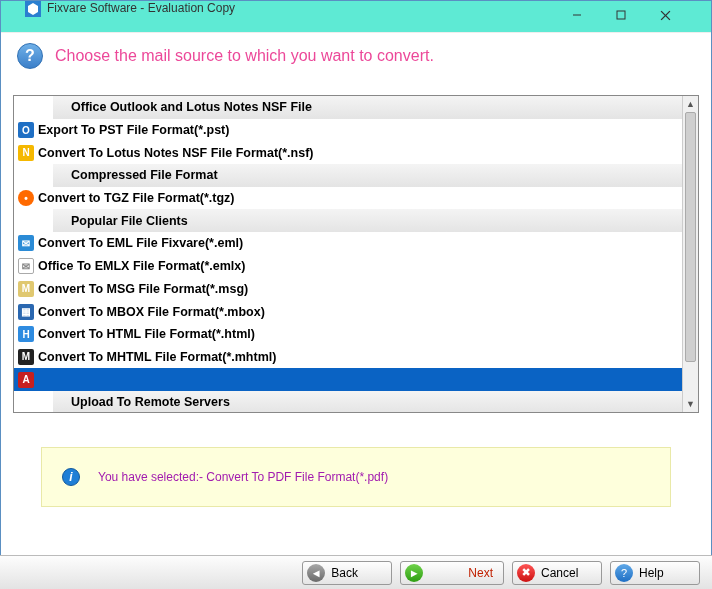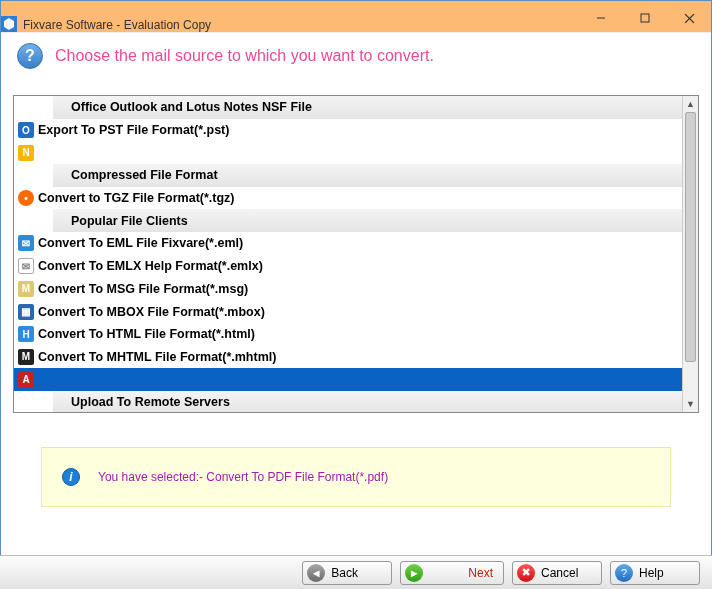--- a/index.html
+++ b/index.html
@@ -1,17 +1,17 @@
 <!DOCTYPE html>
 <html><head>
 <meta charset="utf-8">
 <style>
 * { box-sizing: border-box; margin: 0; padding: 0; }
 body { font-family: "Segoe UI", Tahoma, sans-serif; background: #fff; width: 712px; height: 589px; overflow: hidden; border: 1px solid #5a8fc2; }
-.titlebar { height: 32px; display: flex; align-items: flex-end; padding: 0 0; background: #fdba74; border-bottom: 1px solid #eee; }
+.titlebar { height: 32px; display: flex; align-items: flex-start; padding: 0 24px; background: #5eead4; border-bottom: 1px solid #eee; }
 .titlebar-icon { width: 16px; height: 16px; margin-right: 6px; }
 .titlebar-text { font-size: 12px; color: #333; flex: 1; }
 .winbtn { width: 44px; height: 28px; display: flex; align-items: center; justify-content: center; color: #333; }
 .header { display: flex; align-items: center; padding: 10px 16px 26px 16px; }
 .header-icon { width: 26px; height: 26px; margin-right: 12px; border-radius: 50%; background: linear-gradient(#6fb0e8,#3b7fc9); border: 1px solid #2e6fb3; display: flex; align-items: center; justify-content: center; color: #fff; font-weight: bold; font-size: 16px; }
 .header-text { font-size: 16px; color: #ec4899; }
 .listpanel { margin: 0 12px; border: 1px solid #888; height: 318px; position: relative; background: #fff; }
 .listbody { position: absolute; top:0; left:0; right:16px; bottom:0; overflow: hidden; }
 .scrollbar { position: absolute; right:0; top:0; bottom:0; width:16px; background:#f0f0f0; border-left:1px solid #ccc; }
 .scroll-arrow { height:16px; display:flex; align-items:center; justify-content:center; color:#555; font-size:9px; }
@@ -77,34 +77,35 @@
 
 <div class="listpanel">
   <div class="listbody">
     <div class="row header-row">Office Outlook and Lotus Notes NSF File</div>
     <div class="row item">
         <span class="row-icon ic-outlook">O</span>
         <span>Export To PST File Format(*.pst)</span>
       </div>
     <div class="row item">
         <span class="row-icon ic-nsf">N</span>
+        <span>Convert To Lotus Notes NSF File Format(*.nsf)</span>
       </div>
     <div class="row header-row">Compressed File Format</div>
     <div class="row item">
         <span class="row-icon ic-tgz">•</span>
         <span>Convert to TGZ File Format(*.tgz)</span>
       </div>
     <div class="row header-row">Popular File Clients</div>
     <div class="row item">
         <span class="row-icon ic-eml">✉</span>
         <span>Convert To EML File Fixvare(*.eml)</span>
       </div>
     <div class="row item">
         <span class="row-icon ic-emlx">✉</span>
-        <span>Convert To EMLX Help Format(*.emlx)</span>
+        <span>Office To EMLX File Format(*.emlx)</span>
       </div>
     <div class="row item">
         <span class="row-icon ic-msg">M</span>
         <span>Convert To MSG File Format(*.msg)</span>
       </div>
     <div class="row item">
         <span class="row-icon ic-mbox">▦</span>
         <span>Convert To MBOX File Format(*.mbox)</span>
       </div>
     <div class="row item">

